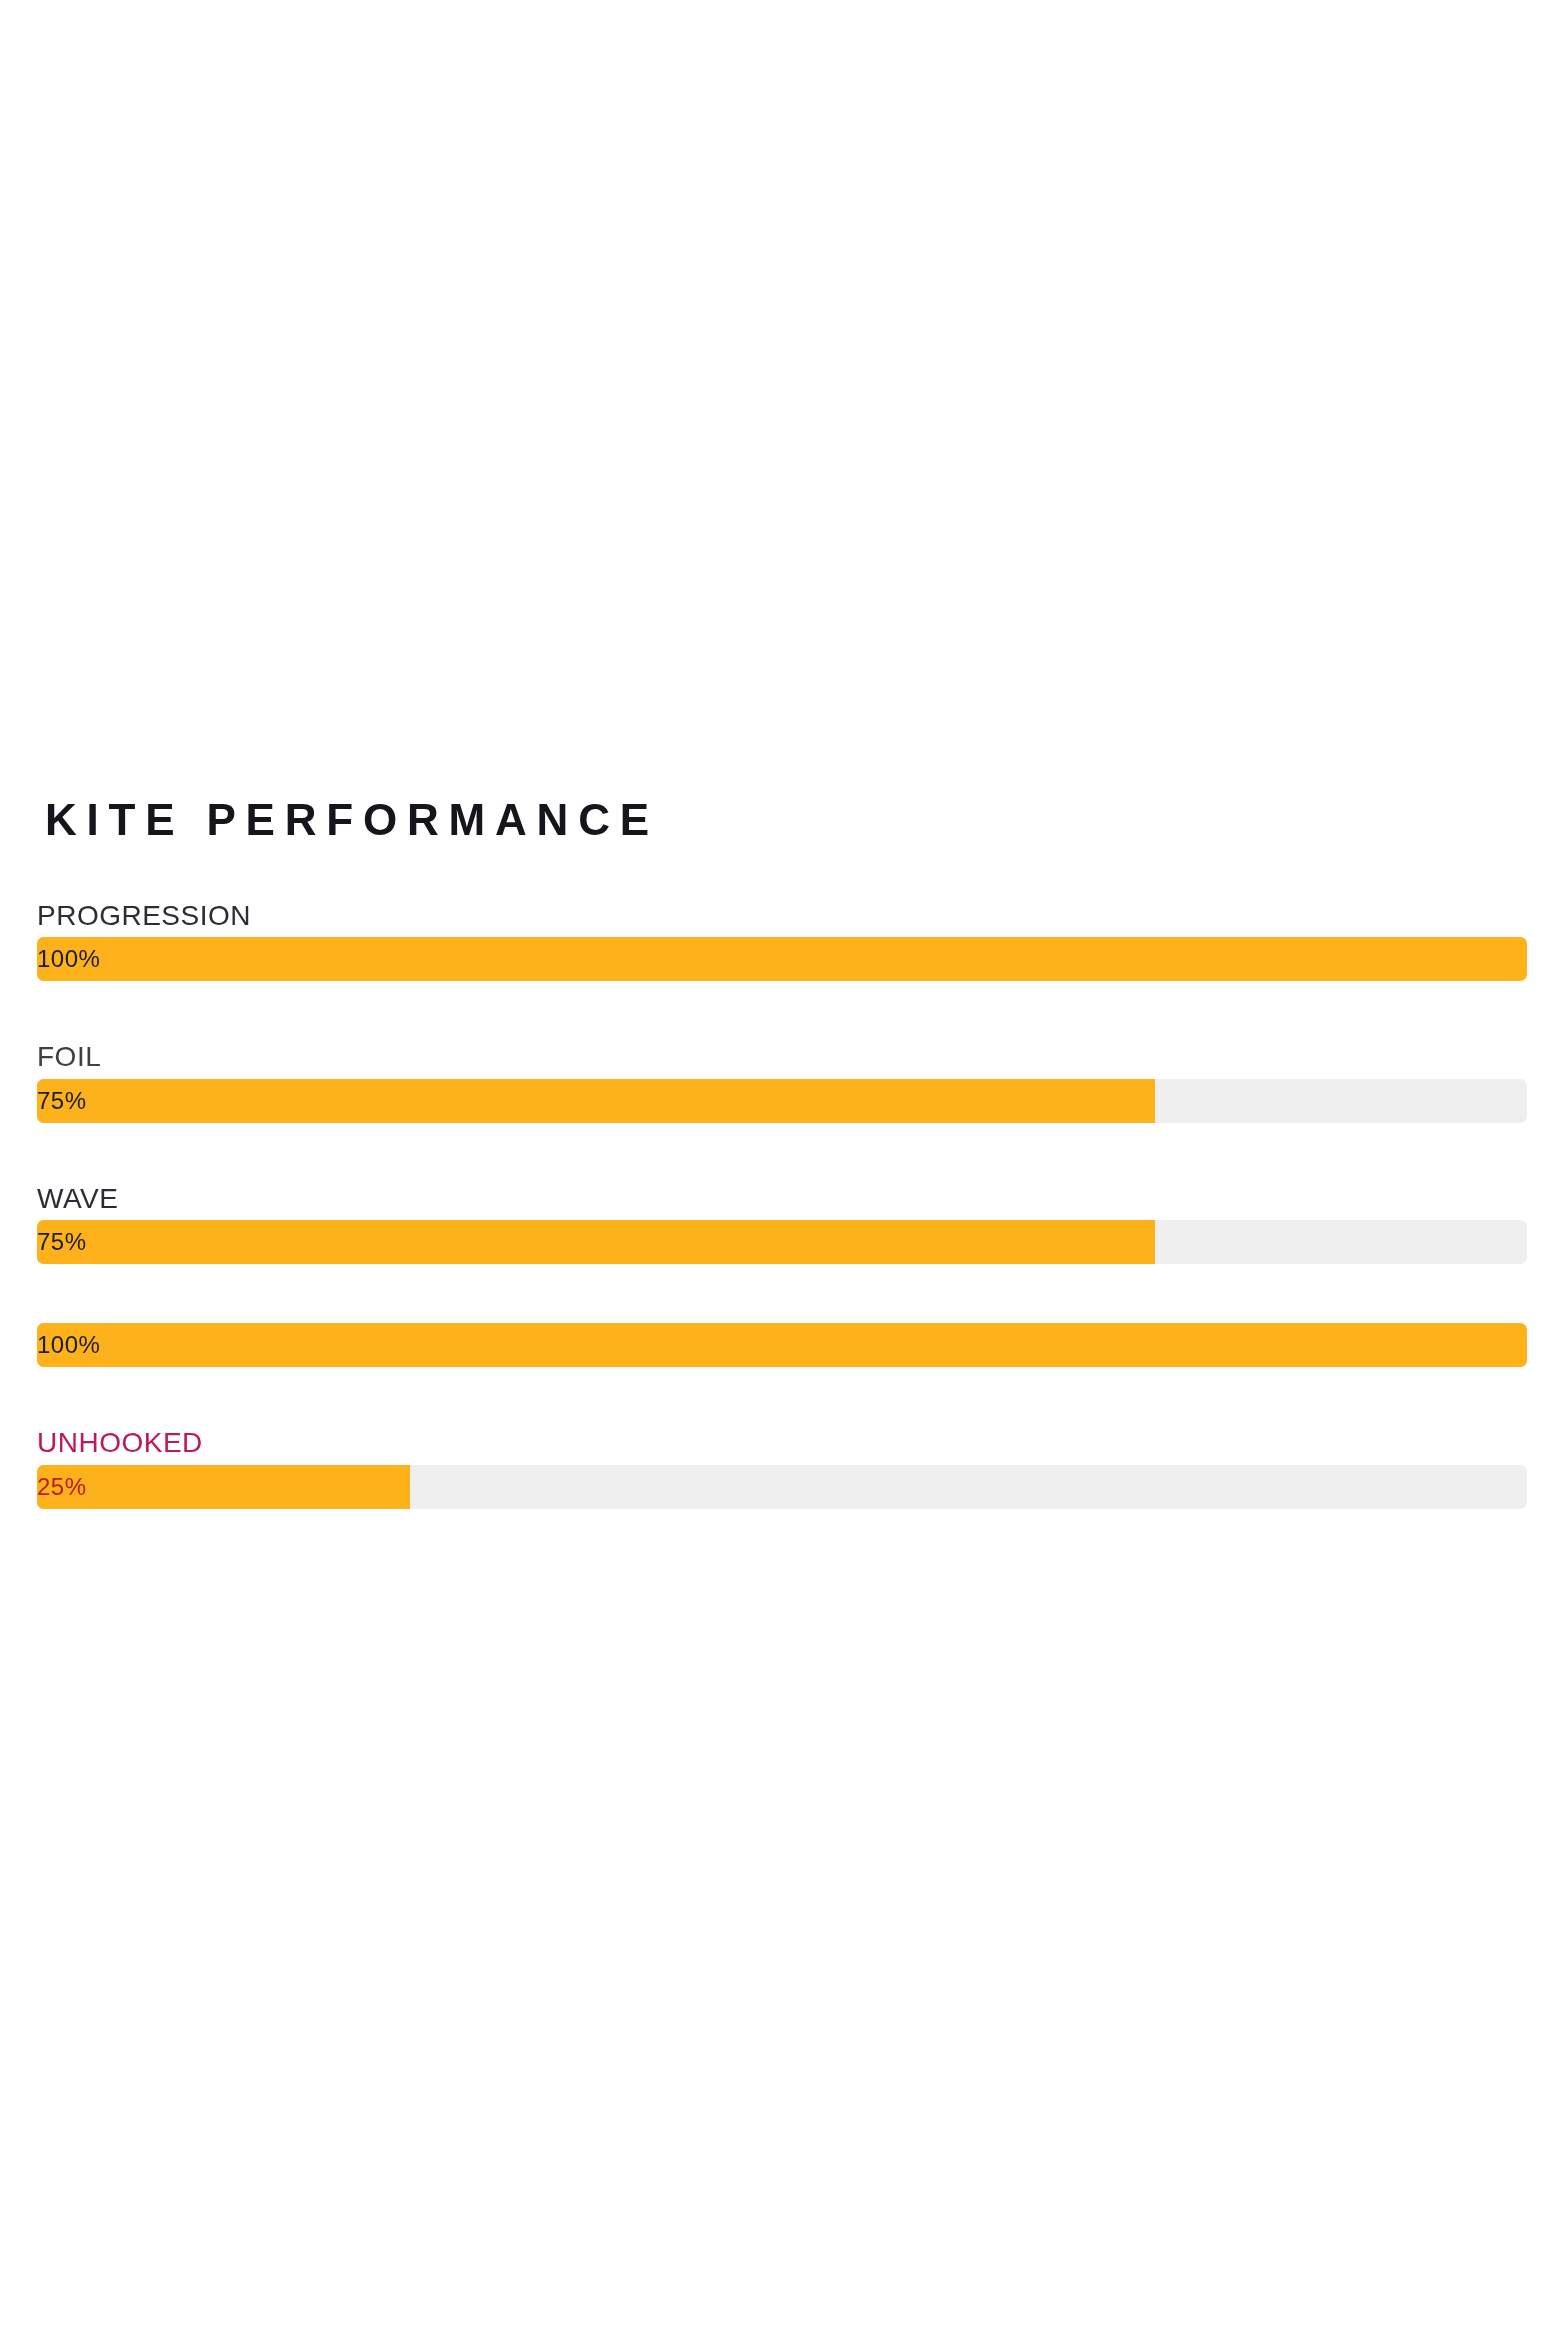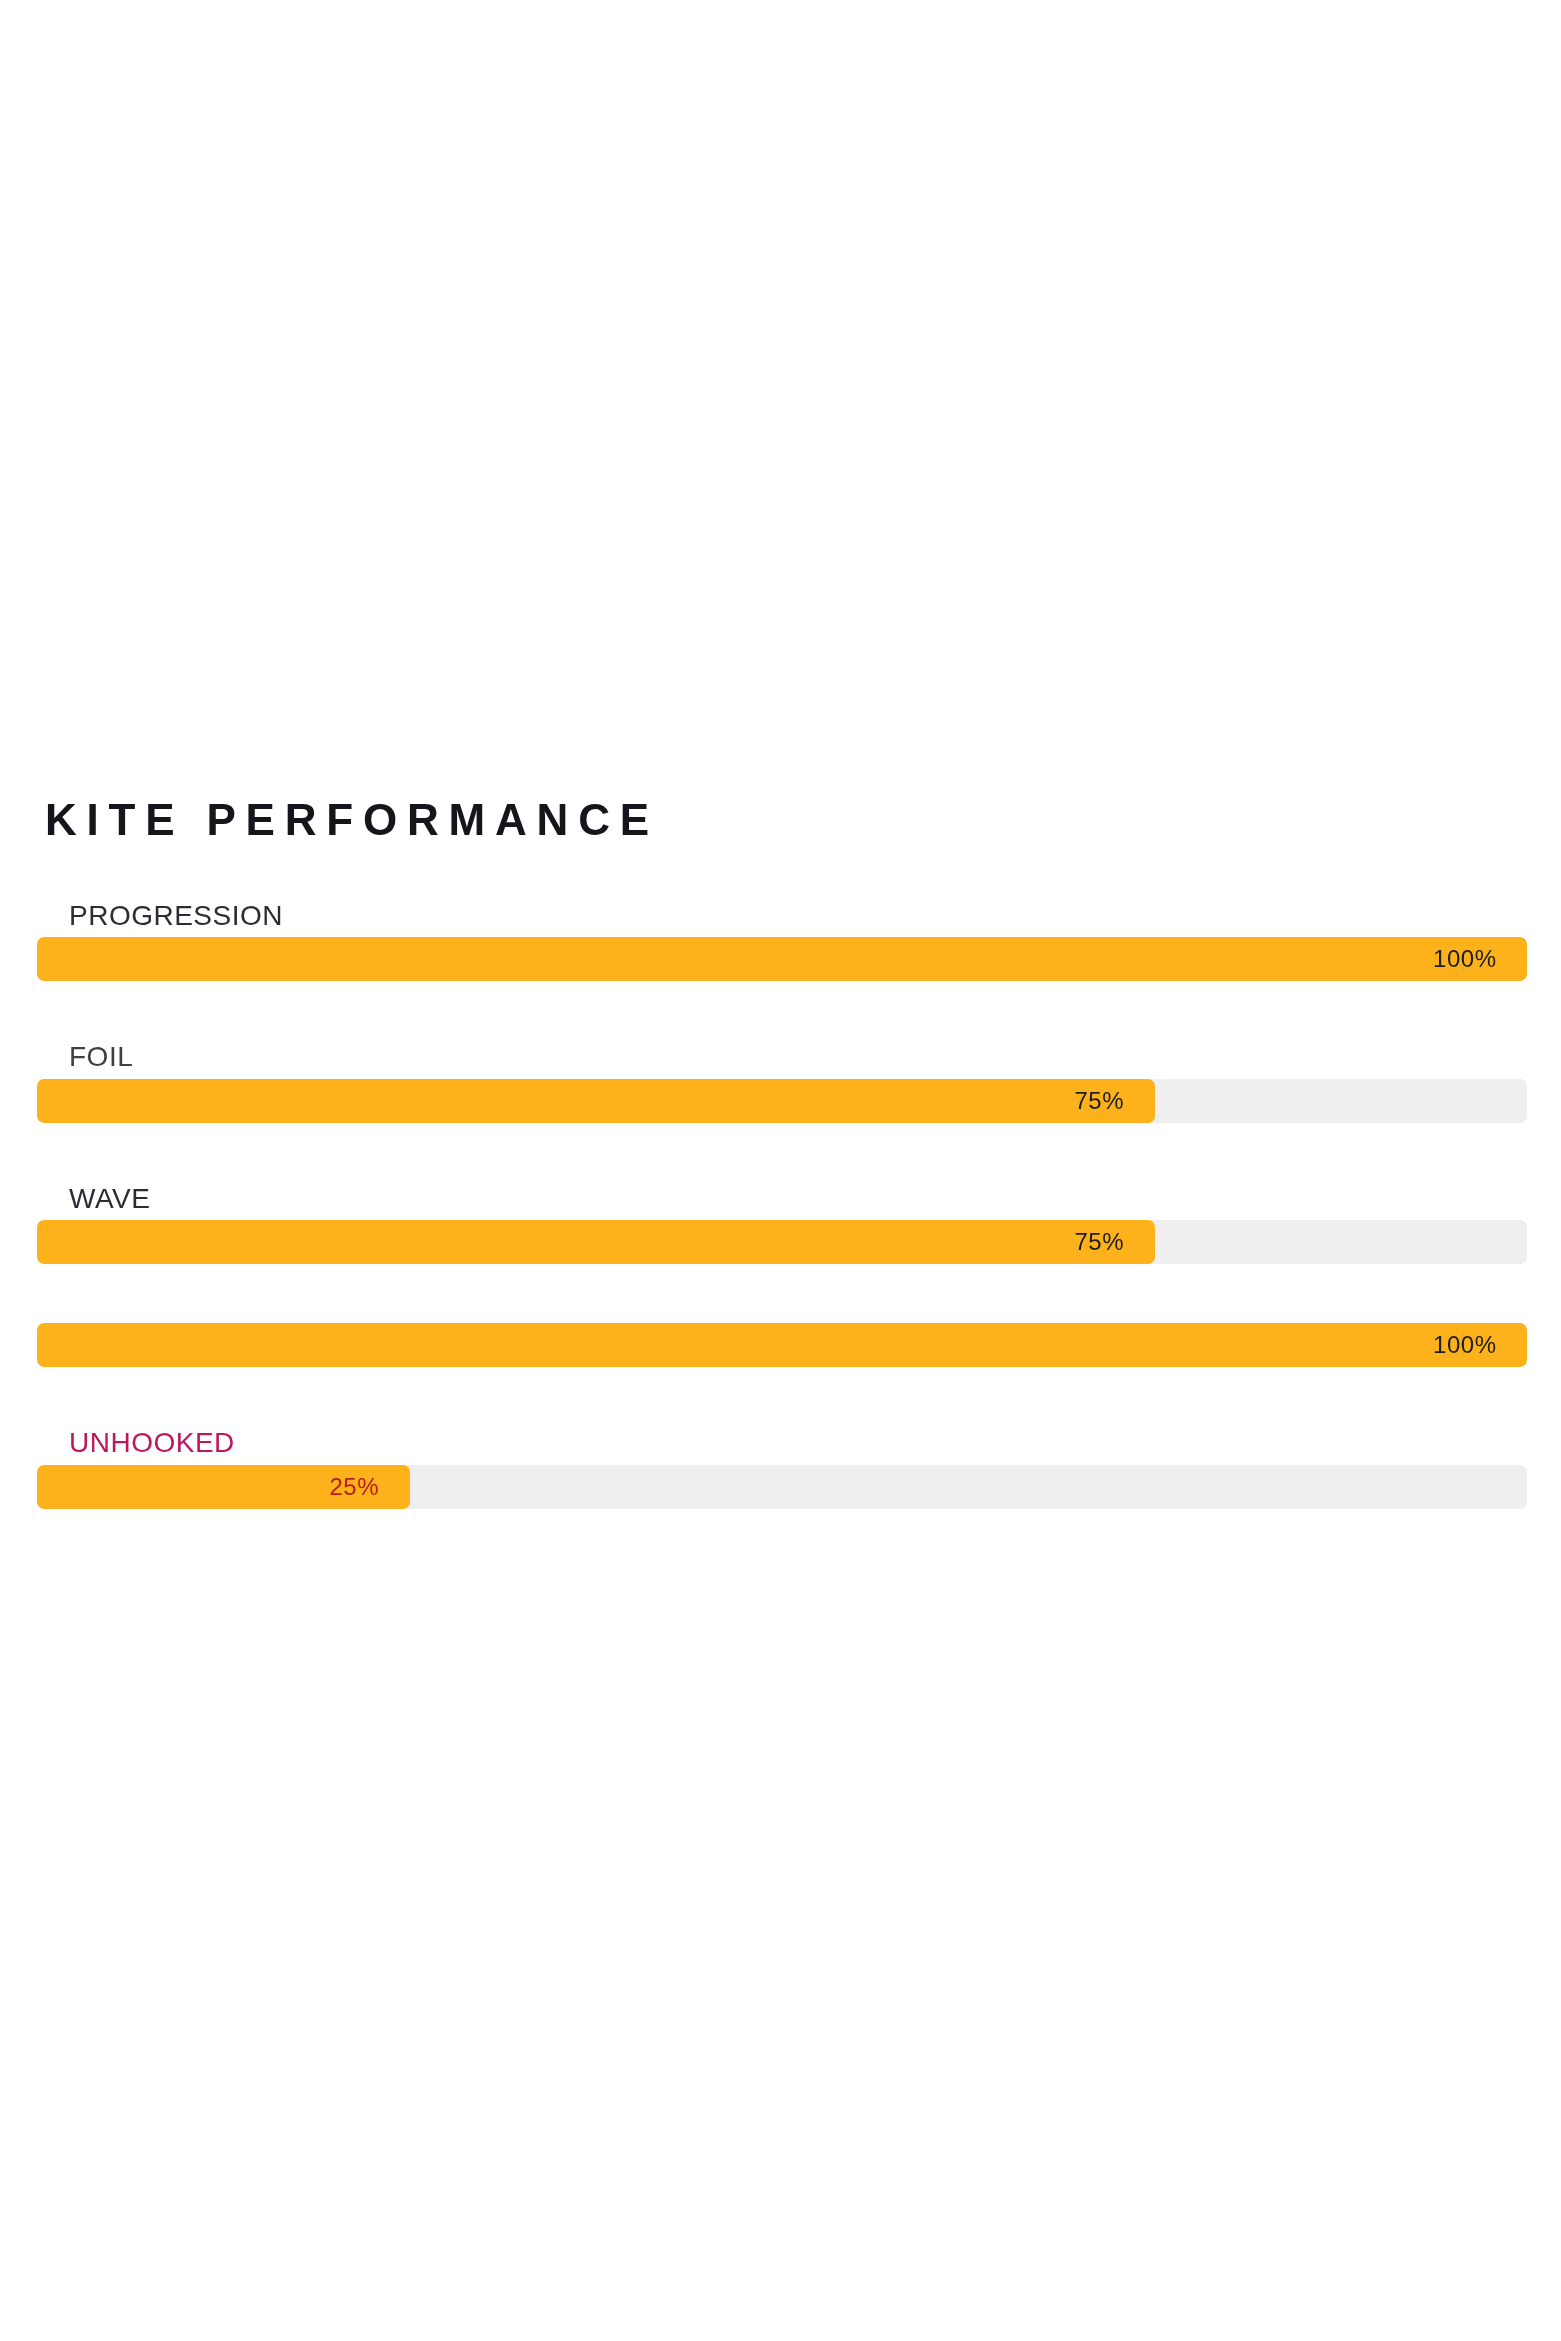--- a/index.html
+++ b/index.html
@@ -32,34 +32,31 @@
     margin-top: 57px;
   }
   .perf-row + .perf-row {
     margin-top: 59px;
   }
   .perf-label {
     font-size: 28px;
     line-height: 34px;
     letter-spacing: 0.5px;
     font-weight: 400;
-    margin-left: 32px;
   }
   .perf-track {
     margin-top: 4.4px;
     height: 44px;
     border-radius: 6.5px;
     overflow: hidden;
   }
   .perf-fill {
     height: 100%;
     display: flex;
     align-items: center;
-    justify-content: flex-end;
-    border-radius: 7px;
   }
   .perf-value {
     font-size: 24px;
     padding-right: 30.5px;
     letter-spacing: 0.5px;
   }
 </style>
 </head>
 <body style="background: rgb(255, 255, 255);">
 

